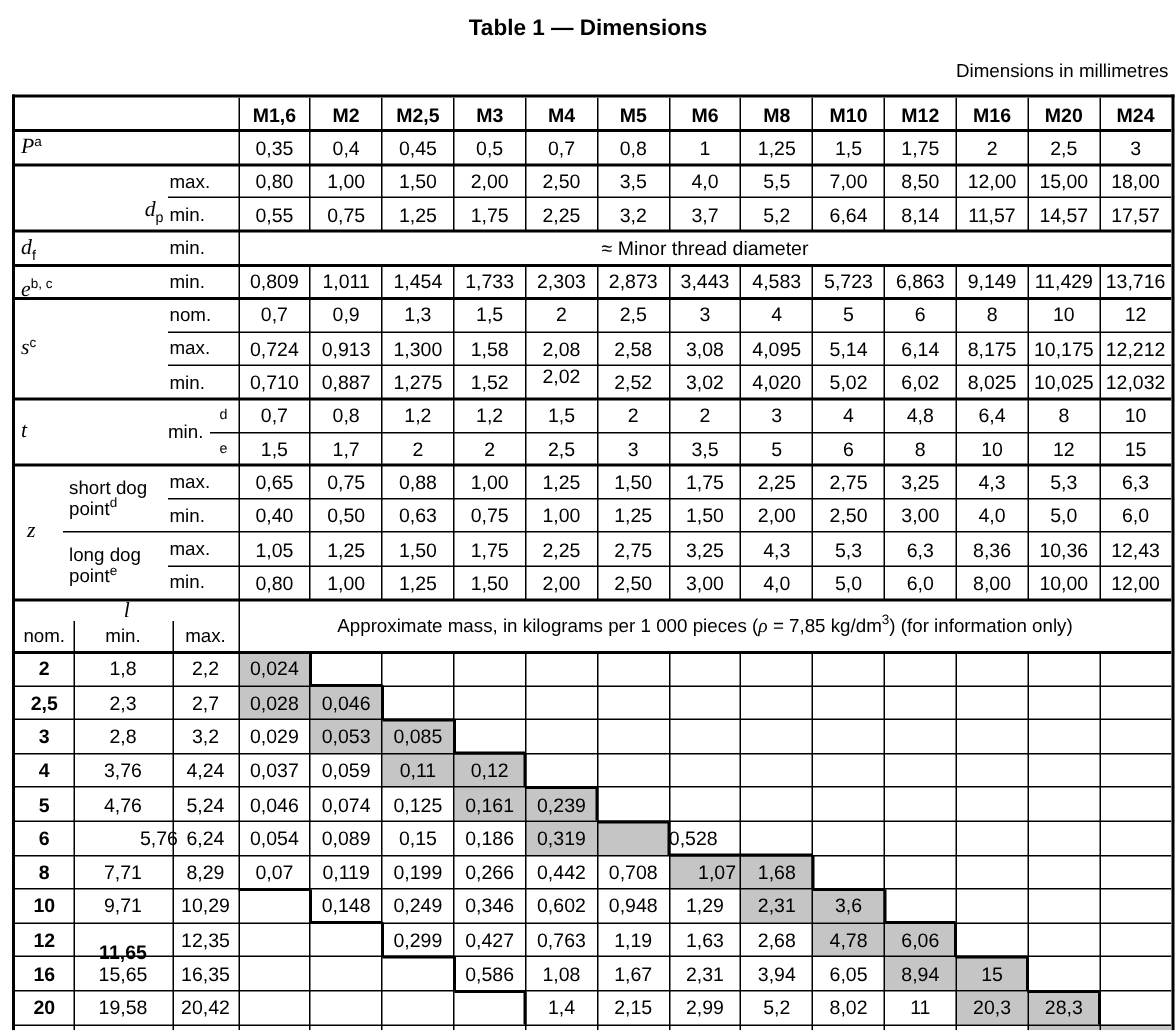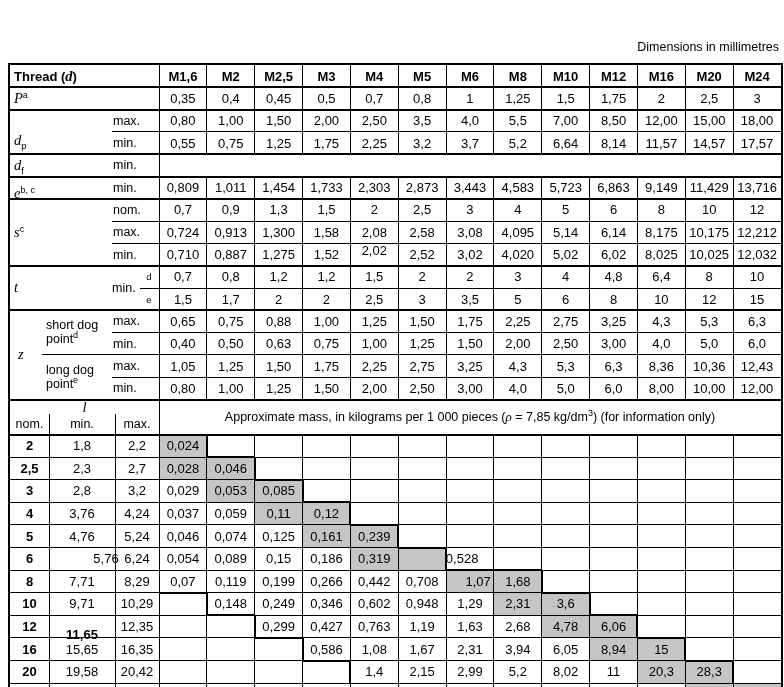--- a/index.html
+++ b/index.html
@@ -22,20 +22,21 @@
       position:relative;top:4px;}
   .small{font-size:12.5px;}
   .vline,.hline{position:absolute;background:#000;}
   .shade{position:absolute;background:#c5c5c5;}
   .mk{font-size:9.5px;}
 </style>
 </head>
 <body>
 
 <div id="canvas">
+  <div id="title">Table 1 — Dimensions</div>
   <div id="units">Dimensions in millimetres</div>
   <div id="tbl">
       <div class="shade" style="left: 149px; top: 369.5px; width: 47.8462px; height: 22.6px;"></div>
       <div class="shade" style="left: 149px; top: 392.1px; width: 47.8462px; height: 22.6px;"></div>
       <div class="shade" style="left: 196.846px; top: 392.1px; width: 47.8462px; height: 22.6px;"></div>
       <div class="shade" style="left: 196.846px; top: 414.7px; width: 47.8462px; height: 22.6px;"></div>
       <div class="shade" style="left: 244.692px; top: 414.7px; width: 47.8462px; height: 22.6px;"></div>
       <div class="shade" style="left: 244.692px; top: 437.3px; width: 47.8462px; height: 22.6px;"></div>
       <div class="shade" style="left: 292.538px; top: 437.3px; width: 47.8462px; height: 22.6px;"></div>
       <div class="shade" style="left: 292.538px; top: 459.9px; width: 47.8462px; height: 22.6px;"></div>
@@ -47,23 +48,20 @@
       <div class="shade" style="left: 483.923px; top: 527.7px; width: 47.8462px; height: 22.6px;"></div>
       <div class="shade" style="left: 531.769px; top: 527.7px; width: 47.8462px; height: 22.6px;"></div>
       <div class="shade" style="left: 531.769px; top: 550.3px; width: 47.8462px; height: 22.6px;"></div>
       <div class="shade" style="left: 579.615px; top: 550.3px; width: 47.8462px; height: 22.6px;"></div>
       <div class="shade" style="left: 579.615px; top: 572.9px; width: 47.8462px; height: 22.6px;"></div>
       <div class="shade" style="left: 627.462px; top: 572.9px; width: 47.8462px; height: 22.6px;"></div>
       <div class="shade" style="left: 627.462px; top: 595.5px; width: 47.8462px; height: 22.6px;"></div>
       <div class="shade" style="left: 675.308px; top: 595.5px; width: 47.8462px; height: 22.6px;"></div>
       <div class="shade" style="left: 675.308px; top: 618.1px; width: 47.8462px; height: 3.9px;"></div>
       <div class="shade" style="left: 723.154px; top: 618.1px; width: 47.8462px; height: 3.9px;"></div>
-      <div class="cell leftal" style="left: 4px; top: 0px; width: 145px; height: 22.3px;">
-        <span class="bold">Thread (<span class="ser" style="font-weight:bold">d</span>)</span>
-      </div>
       <div class="cell" style="left: 149px; top: 0px; width: 47.8462px; height: 22.3px;">
         <span class="bold">M1,6</span>
       </div>
       <div class="cell" style="left: 196.846px; top: 0px; width: 47.8462px; height: 22.3px;">
         <span class="bold">M2</span>
       </div>
       <div class="cell" style="left: 244.692px; top: 0px; width: 47.8462px; height: 22.3px;">
         <span class="bold">M2,5</span>
       </div>
       <div class="cell" style="left: 292.538px; top: 0px; width: 47.8462px; height: 22.3px;">
@@ -107,21 +105,21 @@
       <div class="cell" style="left: 340.385px; top: 22.3px; width: 47.8462px; height: 22.3px;">0,7</div>
       <div class="cell" style="left: 388.231px; top: 22.3px; width: 47.8462px; height: 22.3px;">0,8</div>
       <div class="cell" style="left: 436.077px; top: 22.3px; width: 47.8462px; height: 22.3px;">1</div>
       <div class="cell" style="left: 483.923px; top: 22.3px; width: 47.8462px; height: 22.3px;">1,25</div>
       <div class="cell" style="left: 531.769px; top: 22.3px; width: 47.8462px; height: 22.3px;">1,5</div>
       <div class="cell" style="left: 579.615px; top: 22.3px; width: 47.8462px; height: 22.3px;">1,75</div>
       <div class="cell" style="left: 627.462px; top: 22.3px; width: 47.8462px; height: 22.3px;">2</div>
       <div class="cell" style="left: 675.308px; top: 22.3px; width: 47.8462px; height: 22.3px;">2,5</div>
       <div class="cell" style="left: 723.154px; top: 22.3px; width: 47.8462px; height: 22.3px;">3</div>
       <div class="hline" style="left: 0px; top: 43.6px; width: 771px; height: 2px;"></div>
-      <div class="cell leftal" style="left: 4px; top: 44.6px; width: 95px; height: 62px;">
+      <div class="cell leftal" style="left: 4px; top: 44.6px; width: 95px; height: 62px; justify-content: flex-end;">
         <span class="ser">d<span class="sb">p</span></span>
       </div>
       <div class="cell leftal" style="left: 103px; top: 44.6px; width: 44px; height: 22.3px;">
         <span class="small">max.</span>
       </div>
       <div class="cell" style="left: 149px; top: 44.6px; width: 47.8462px; height: 22.3px;">0,80</div>
       <div class="cell" style="left: 196.846px; top: 44.6px; width: 47.8462px; height: 22.3px;">1,00</div>
       <div class="cell" style="left: 244.692px; top: 44.6px; width: 47.8462px; height: 22.3px;">1,50</div>
       <div class="cell" style="left: 292.538px; top: 44.6px; width: 47.8462px; height: 22.3px;">2,00</div>
       <div class="cell" style="left: 340.385px; top: 44.6px; width: 47.8462px; height: 22.3px;">2,50</div>
@@ -150,20 +148,21 @@
       <div class="cell" style="left: 627.462px; top: 66.9px; width: 47.8462px; height: 22.3px;">11,57</div>
       <div class="cell" style="left: 675.308px; top: 66.9px; width: 47.8462px; height: 22.3px;">14,57</div>
       <div class="cell" style="left: 723.154px; top: 66.9px; width: 47.8462px; height: 22.3px;">17,57</div>
       <div class="hline" style="left: 0px; top: 88.2px; width: 771px; height: 2px;"></div>
       <div class="cell leftal" style="left: 4px; top: 89.2px; width: 95px; height: 22.3px;">
         <span class="ser">d<span class="sb">f</span></span>
       </div>
       <div class="cell leftal" style="left: 103px; top: 89.2px; width: 44px; height: 22.3px;">
         <span class="small">min.</span>
       </div>
+      <div class="cell" style="left: 149px; top: 89.2px; width: 622px; height: 22.3px;">≈ Minor thread diameter</div>
       <div class="hline" style="left: 0px; top: 110.5px; width: 771px; height: 2px;"></div>
       <div class="cell leftal" style="left: 4px; top: 111.5px; width: 95px; height: 33px;">
         <span class="ser">e<span class="sup">b, c</span></span>
       </div>
       <div class="cell leftal" style="left: 103px; top: 111.5px; width: 44px; height: 22.3px;">
         <span class="small">min.</span>
       </div>
       <div class="cell" style="left: 149px; top: 111.5px; width: 47.8462px; height: 22.3px;">0,809</div>
       <div class="cell" style="left: 196.846px; top: 111.5px; width: 47.8462px; height: 22.3px;">1,011</div>
       <div class="cell" style="left: 244.692px; top: 111.5px; width: 47.8462px; height: 22.3px;">1,454</div>

